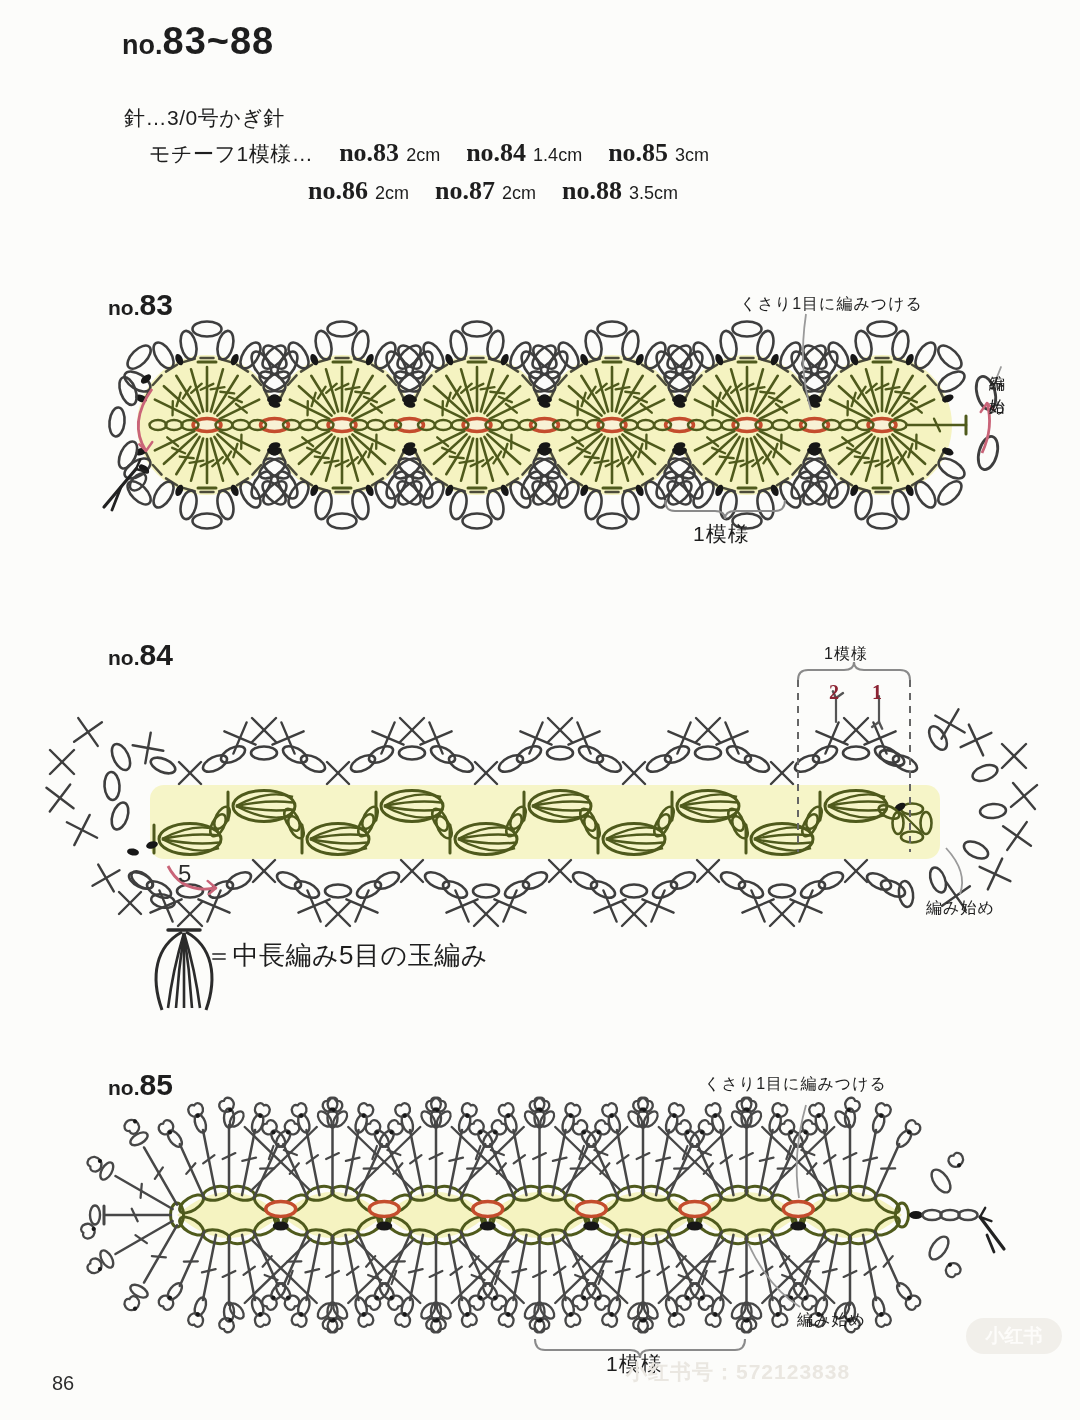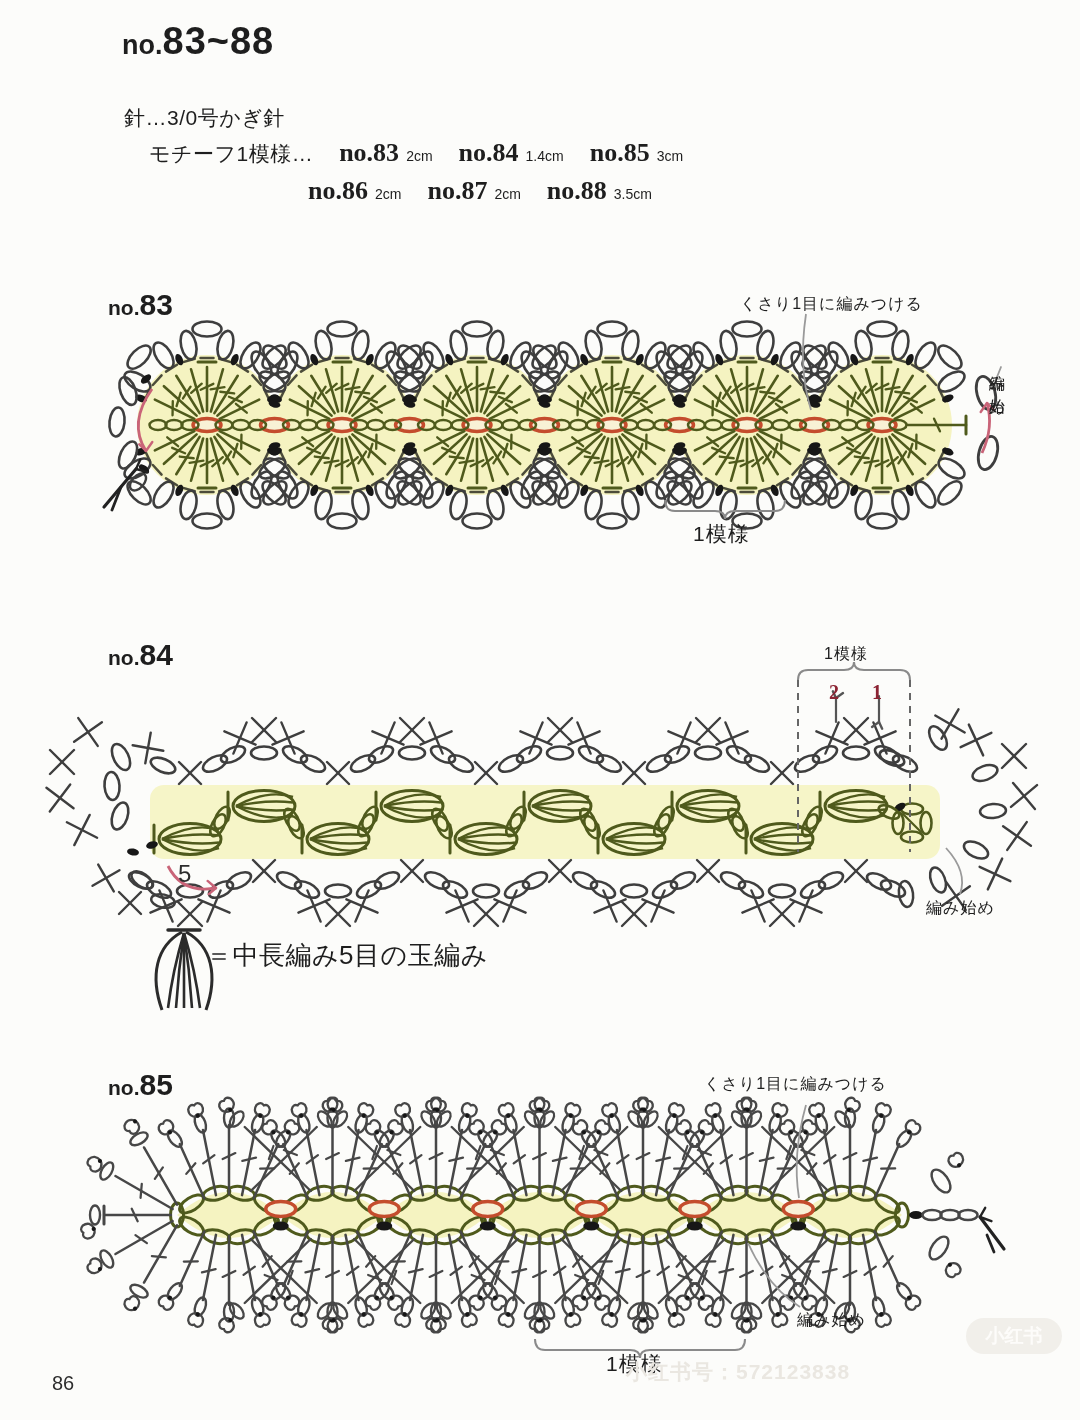--- a/index.html
+++ b/index.html
@@ -7,21 +7,21 @@
         font-family:"Liberation Sans",sans-serif;color:#1e1e1e;}
   .abs{position:absolute;}
   .serifb{font-family:Liberation Sans, sans-serif;font-weight:bold;}
   .title{left:122px;top:20px;}
   .title .t-no{font-size:27px;}
   .title .t-num{font-size:38px;letter-spacing:1px;}
   .info{font-size:21px;letter-spacing:0.5px;}
   .motif-row{display:flex;align-items:baseline;gap:26px;}
   .size-item{display:flex;align-items:baseline;gap:7px;white-space:nowrap;}
   .size-item .sz-no{font-family:"Liberation Serif",serif;font-weight:bold;font-size:26px;}
-  .size-item .sz-v{font-size:14px;}
+  .size-item .sz-v{font-size:18px;}
   .dlabel .dl-no{font-size:21px;}
   .dlabel .dl-num{font-size:30px;}
   .ann{font-size:16px;letter-spacing:1px;}
   .vert{writing-mode:vertical-rl;text-orientation:upright;letter-spacing:3px;}
   .num-red{font-family:"Liberation Serif",serif;font-weight:bold;font-size:20px;}
   .legend-line{font-size:26px;letter-spacing:0.5px;}
   .pagenum{font-size:20px;color:#2e2e2e;}
   .wm-badge{width:96px;height:36px;border-radius:18px;background:#f1efea;
             display:flex;align-items:center;justify-content:center;
             color:#fdfcfa;font-weight:bold;font-size:19px;}

